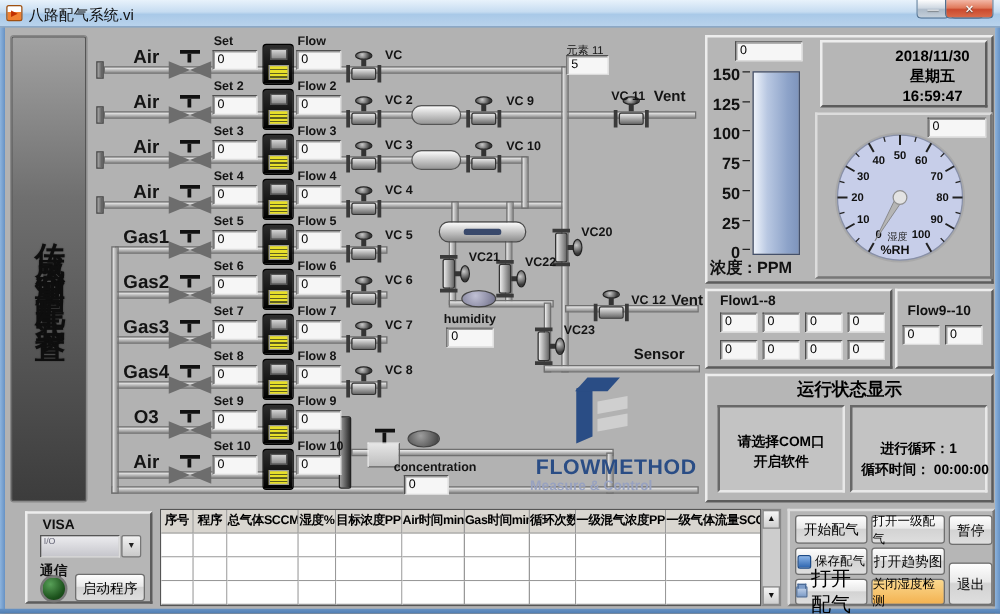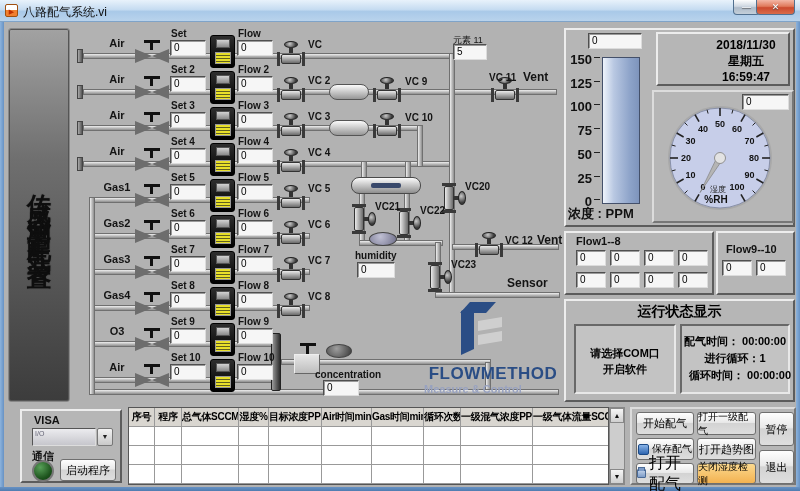--- a/index.html
+++ b/index.html
@@ -24,21 +24,21 @@
     background:linear-gradient(#a2a2a2,#6f6f6f 35%,#3c3c3c);border:1px solid #888;
     box-shadow:inset 0 0 0 1px #555;display:flex;align-items:center;justify-content:center;}
   #sidebar-text{writing-mode:vertical-rl;text-orientation:upright;font-size:24px;font-weight:bold;
     color:#0e0e0e;letter-spacing:9px;text-shadow:0 0 1px #222;}
   
   #diagram{position:absolute;left:75px;top:28px;width:490px;height:376px;}
   .pipe{position:absolute;background:linear-gradient(#efefef,#c2c2c2 45%,#8e8e8e);border:1px solid #707070;z-index:1;}
   .pipe-v{background:linear-gradient(90deg,#efefef,#c2c2c2 45%,#8e8e8e);}
   .stub{position:absolute;background:linear-gradient(90deg,#aaa,#555);border:1px solid #444;z-index:2;}
   .dlabel{position:absolute;font-size:10px;font-weight:bold;color:#141414;white-space:nowrap;z-index:4;}
-  .gas{font-size:11px;text-align:center;}
+  .gas{font-size:15px;text-align:center;}
   .big{font-size:12px;}
   .tiny{font-size:9px;font-weight:normal;}
   .iobox{position:absolute;height:16px;background:#f6f6f6;border:1px solid;border-color:#4f4f4f #dcdcdc #dcdcdc #4f4f4f;
     box-shadow:inset 1px 1px 0 #9a9a9a;font-size:10px;line-height:13px;padding-left:3px;color:#000;z-index:4;}
   .mval{position:absolute;z-index:3;}
   .mval i,.vch i,.vcv i,.mfc i,.bigmixer i,.logo-mark i{position:absolute;display:block;}
   .mval .cap{left:9px;top:0;width:16px;height:3px;background:#111;}
   .mval .stem{left:15px;top:3px;width:3px;height:7px;background:#111;}
   .mval .tl{left:0;top:9px;width:0;height:0;border-top:7px solid transparent;border-bottom:7px solid transparent;border-left:17px solid #6d6d6d;}
   .mval .tr{right:0;top:9px;width:0;height:0;border-top:7px solid transparent;border-bottom:7px solid transparent;border-right:17px solid #6d6d6d;}
@@ -553,21 +553,20 @@
       <div class="iobox" style="left: 722px; top: 260px; width: 30px; height: 16px;">0</div>
       <div class="iobox" style="left: 756px; top: 260px; width: 30px; height: 16px;">0</div>
     </div>
 
   <div class="raised" style="left:564px;top:299px;width:231px;height:103px;"></div>
   <div class="statusline" style="left:564px;top:303px;width:231px;font-size:14px;">运行状态显示</div>
   <div class="sunken" style="left:574px;top:324px;width:102px;height:70px;"></div>
   <div class="statusline" style="left:574px;top:346px;width:102px;">请选择COM口</div>
   <div class="statusline" style="left:574px;top:362px;width:102px;">开启软件</div>
   <div class="sunken" style="left:680px;top:324px;width:110px;height:70px;"></div>
-  <div class="statusline" style="left:680px;top:334px;width:110px;">配气时间： 00:00:00</div>
   <div class="statusline" style="left:680px;top:351px;width:110px;">进行循环：1</div>
   <div class="statusline" style="left:680px;top:368px;width:120px;">循环时间： 00:00:00</div>
 
   <div class="raised" style="left:20px;top:409px;width:102px;height:74px;"></div>
   <div class="plabel" style="left:34px;top:414px;">VISA</div>
   <div class="combo" style="left:32px;top:428px;width:64px;height:18px;">I/O</div>
   <div class="combo-btn" style="left:97px;top:428px;width:16px;height:18px;">▼</div>
   <div class="plabel" style="left:32px;top:449px;">通信</div>
   <div id="led" style="left:32px;top:460px;width:22px;height:22px;"></div>
   <div class="btn" style="left:60px;top:459px;width:56px;height:22px;">启动程序</div>
@@ -633,16 +632,16 @@
     <span class="icon-save"></span>
     <span style="font-size:10px;">保存配气</span>
   </div>
   <div class="btn" style="left:636px;top:463px;width:58px;height:21px;">
     <span class="icon-folder"></span>
     <span style="font-size:16px;">打开配气</span>
   </div>
   <div class="btn small" style="left:697px;top:412px;width:59px;height:23px;">打开一级配气</div>
   <div class="btn" style="left:697px;top:438px;width:59px;height:22px;">打开趋势图</div>
   <div class="btn small warn" style="left:697px;top:463px;width:59px;height:21px;">关闭湿度检测</div>
-  <div class="btn" style="left:759px;top:412px;width:35px;height:34px;">暂停</div>
+  <div class="btn" style="left:759px;top:412px;width:35px;height:24px;">暂停</div>
   <div class="btn" style="left:759px;top:450px;width:35px;height:34px;">退出</div>
 
 </div>
 
 </body></html>

